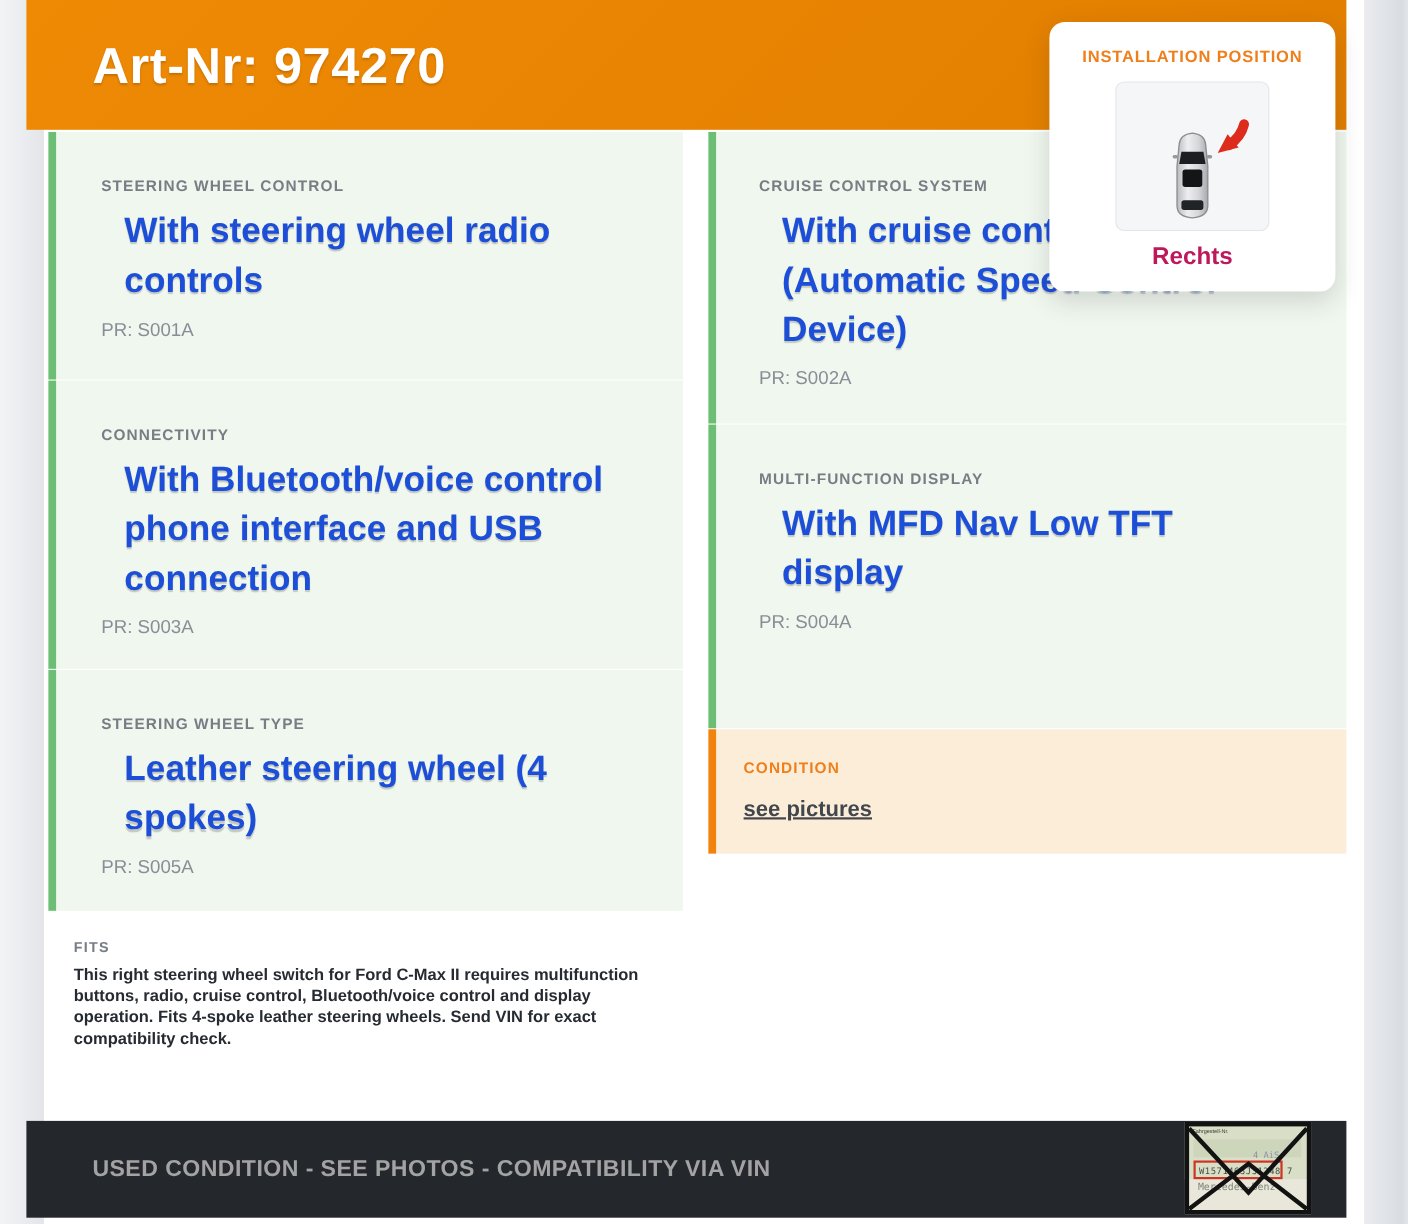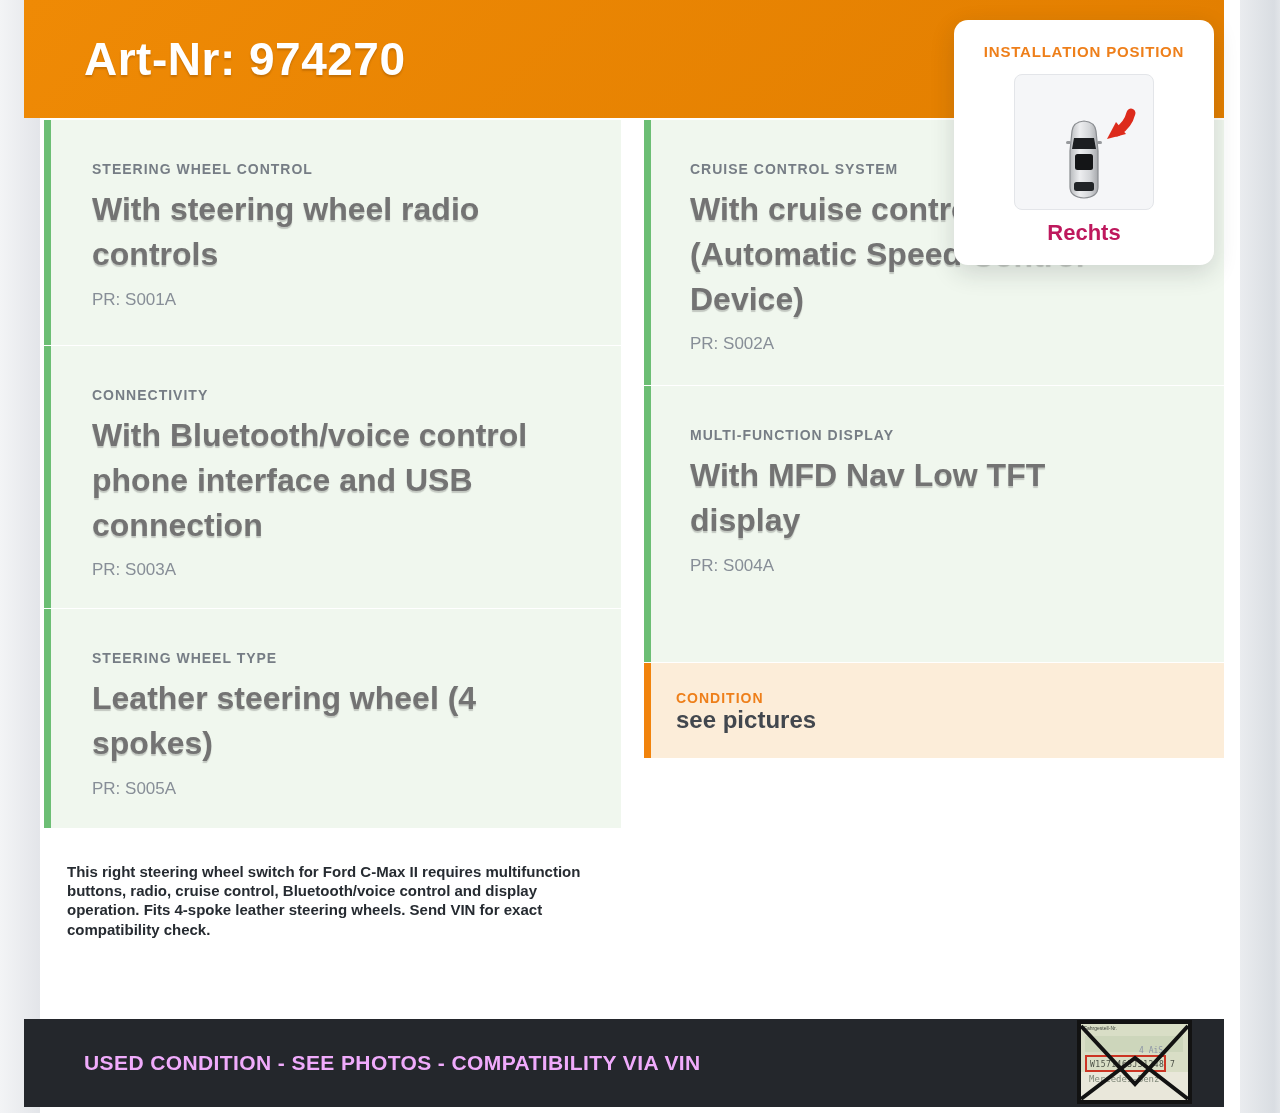--- a/index.html
+++ b/index.html
@@ -22,43 +22,43 @@
 
   
   .grid { display:flex; gap:3px; margin-top:2px; }
   .col  { display:flex; flex-direction:column; gap:1px;padding-left:20px; }
   .col-left  { width:597px; }
   .col-right { width:600px; }
 
   .spec { background:#F0F7EE; border-left:7px solid #6CBE74; padding:41px 28px 0 41px; }
   .col-right .spec { padding-left:39px; }
   .spec-label { color:#767D85; font-size:14px; font-weight:700; letter-spacing:1px; }
-  .spec-value { color:#737373; font-size:32px; font-weight:700; line-height:1.4;
-                margin-top:10px; text-shadow:0 2px 1px rgba(30,30,30,.22); }
+  .spec-value { color:#1d4ed8; font-size:32px; font-weight:700; line-height:1.4;
+                margin-top:10px; text-shadow:0 2px 1px rgba(30,30,30,.22);margin-left:21px; }
   .col-left  .spec-value { max-width:448px; }
   .col-right .spec-value { max-width:430px; }
   .spec-pr { color:#878E97; font-size:17px; font-weight:400; margin-top:13px; }
 
   .h-225{height:225px;} .h-262{height:262px;} .h-219{height:219px;}
   .h-265{height:265px;} .h-220{height:276px;}
 
-  .condition { background:#FCEDD9; border-left:7px solid #F1830C; height:95px;
+  .condition { background:#FCEDD9; border-left:7px solid #F1830C; height:113px;
                padding:27px 20px 0 25px; }
   .condition-label { color:#EE7F1A; font-size:14px; font-weight:800; letter-spacing:1px; }
-  .condition-value { color:#42474E; font-size:24px; font-weight:700; margin-top:0; }
+  .condition-value { color:#42474E; font-size:20px; font-weight:700; margin-top:19px;text-decoration:underline; }
 
   .fits { background:#ffffff; height:187px; padding:24px 24px 0 23px; }
   .fits-label { color:#767D85; font-size:13px; font-weight:700; letter-spacing:1.2px; }
   .fits-text { color:#262B31; font-size:15px; font-weight:700; line-height:1.28;
                margin-top:9px; max-width:535px; }
 
   
   .bottom-bar { position:relative; margin-top:3px; height:88px; background:#24272C;
                 display:flex; align-items:center; padding-left:60px; }
-  .bottom-text { color:#f0abfc; font-size:21px; font-weight:800; letter-spacing:.4px; }
+  .bottom-text { color:#a3a3a3; font-size:21px; font-weight:800; letter-spacing:.4px; }
   .doc-img { position:absolute; right:32px; bottom:3px; width:115px; height:84px; }
 
   
   .install-card { position:absolute; top:20px; left:930px; width:260px; height:245px;
                   background:#ffffff; border-radius:14px;
                   box-shadow:0 8px 24px rgba(30,35,45,.16); text-align:center;
                   padding-top:23px; }
   .install-title { color:#EE7F1A; font-size:15px; font-weight:700; letter-spacing:.8px; }
   .install-imgbox { width:140px; height:136px; margin:14px auto 0;
                     background:#F5F6F8; border:1px solid #E3E5E9; border-radius:8px; }
@@ -93,20 +93,21 @@
           <div class="spec-pr">PR: S003A</div>
         </div>
 
         <div class="spec h-219">
           <div class="spec-label">STEERING WHEEL TYPE</div>
           <div class="spec-value">Leather steering wheel (4 spokes)</div>
           <div class="spec-pr">PR: S005A</div>
         </div>
 
         <div class="fits">
+          <div class="fits-label">FITS</div>
           <div class="fits-text">This right steering wheel switch for Ford C-Max II requires multifunction buttons, radio, cruise control, Bluetooth/voice control and display operation. Fits 4-spoke leather steering wheels. Send VIN for exact compatibility check.</div>
         </div>
       </div>
 
       <div class="col col-right">
 
         <div class="spec h-265">
           <div class="spec-label">CRUISE CONTROL SYSTEM</div>
           <div class="spec-value">With cruise control (Automatic Speed Control Device)</div>
           <div class="spec-pr">PR: S002A</div>

